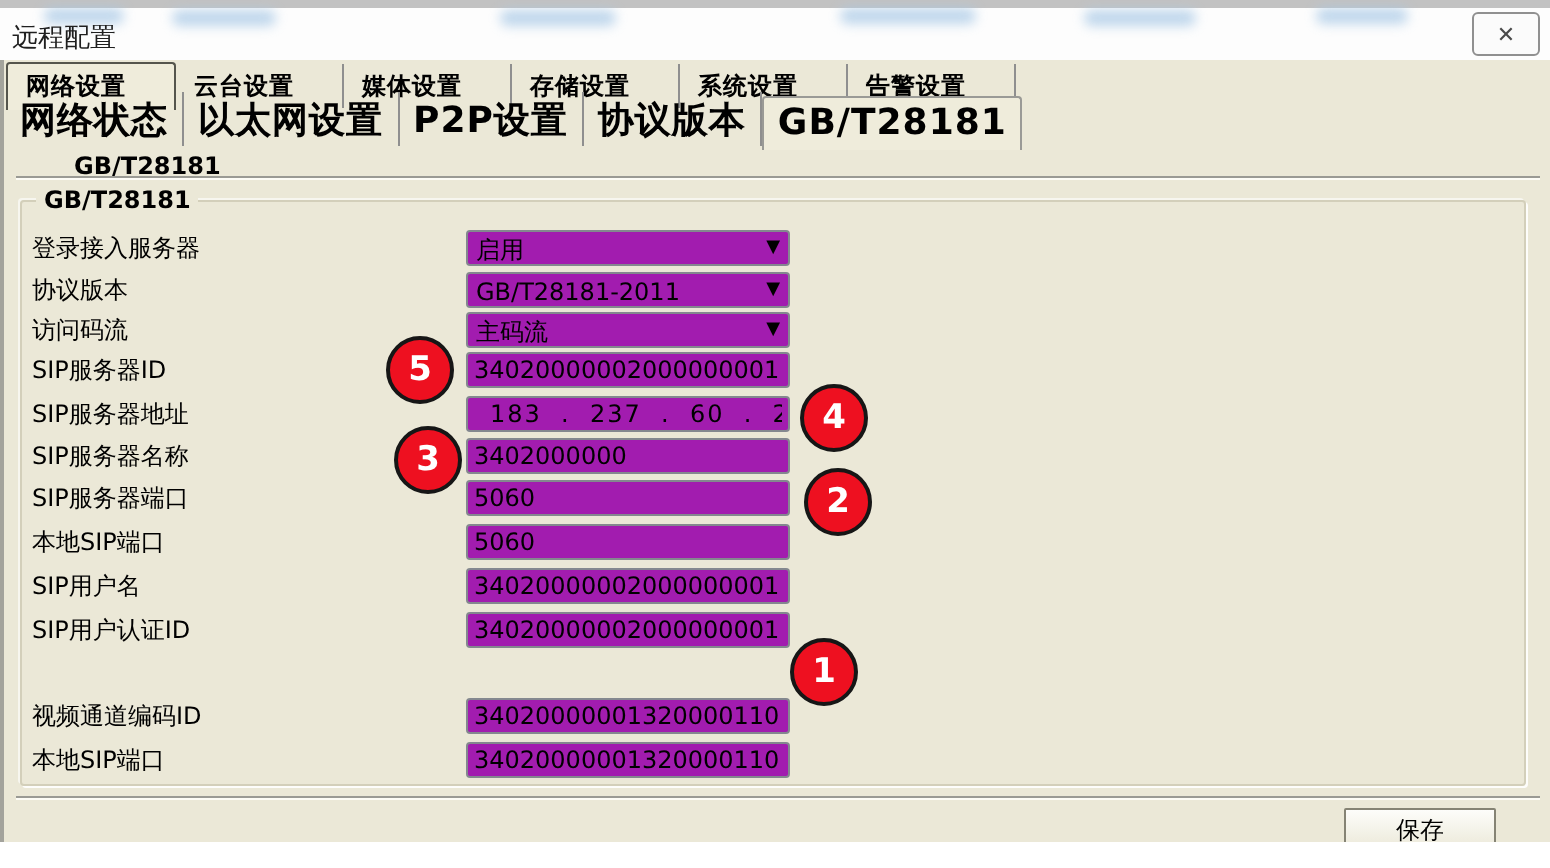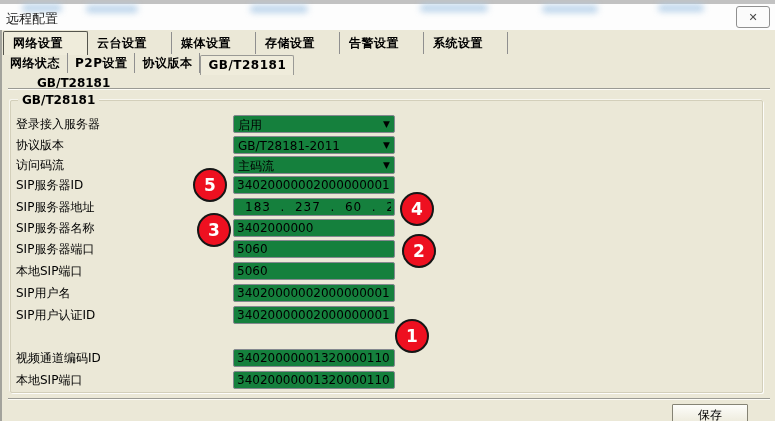--- a/index.html
+++ b/index.html
@@ -20,39 +20,39 @@
   .s5{left:542px;top:1px;width:56px;} .s6{left:658px;top:0;width:46px;}
   .close-btn{position:absolute;left:736px;top:2px;width:34px;height:22px;background:#fbfbfb;
     border:1px solid #909090;border-radius:3px;display:flex;align-items:center;justify-content:center;
     font-size:11px;font-weight:bold;color:#4a4a4a;cursor:pointer;box-sizing:border-box;}
 
   
   .tabrow1{position:absolute;left:3px;top:31px;height:23px;display:flex;align-items:flex-end;}
   .tabrow2{position:absolute;left:3px;top:55px;height:18px;display:flex;align-items:flex-end;}
   .tab{padding:3px 24px 2px 9px;border-right:1px solid #8f8f8f;white-space:nowrap;cursor:pointer;
        font-weight:600;letter-spacing:.5px;}
-  .tabrow2 .tab{padding:2px 7px 1px 7px;font-weight:600;font-size:12px;}
+  .tabrow2 .tab{padding:2px 7px 1px 7px;font-weight:600;font-size:18px;}
   .tab.active{background:#efecdb;border:1px solid #55554d;border-bottom:none;border-radius:2px 2px 0 0;
        padding-bottom:3px;position:relative;top:1px;}
   .tabrow2 .tab.active{border:1px solid #9a9a96;border-bottom:none;top:2px;padding-bottom:3px;background:#efecdb;}
 
   .sub-label{position:absolute;left:37px;top:76px;font-weight:600;}
   .hsep{position:absolute;left:8px;width:762px;height:0;border-top:1px solid #9a9a94;border-bottom:1px solid #fdfcf6;}
   .sep-top{top:88px;} .sep-bottom{top:398px;}
 
   
   .groupbox{position:absolute;left:10px;top:100px;width:753px;height:293px;box-sizing:border-box;
     border:1px solid #d3cfba;border-radius:2px;box-shadow:1px 1px 0 rgba(255,255,255,.9), -1px -1px 0 rgba(255,255,255,.6);}
   .group-legend{position:absolute;left:18px;top:93px;background:#ebe8d7;padding:0 4px;font-weight:600;}
 
   
   .row{position:absolute;left:0;width:775px;height:18px;}
   .lbl{position:absolute;left:16px;top:0;line-height:18px;white-space:nowrap;}
   .field,.dd{position:absolute;left:233px;top:0;width:162px;height:18px;box-sizing:border-box;
-    background:#15803d;border:1px solid #84888f;border-radius:2px;font-family:"DejaVu Sans","Liberation Sans",sans-serif;
+    background:#a21caf;border:1px solid #84888f;border-radius:2px;font-family:"DejaVu Sans","Liberation Sans",sans-serif;
     font-size:12px;color:#000;}
   .field{padding:0 3px;margin:0;}
   .field.ip{padding-left:11px;letter-spacing:1px;}
   .dd{cursor:pointer;}
   .ddv{position:absolute;left:4px;top:1px;line-height:16px;white-space:nowrap;}
   .arr{position:absolute;right:4px;top:3px;font-size:9px;color:#000;}
 
   
   .badge{position:absolute;width:34px;height:34px;border-radius:50%;background:#ee1020;border:2px solid #161616;
     box-sizing:border-box;display:flex;align-items:center;justify-content:center;color:#fff;
@@ -83,26 +83,27 @@
     <div class="close-btn">
       <span>✕</span>
     </div>
   </div>
 
   <div class="tabrow1">
     <div class="tab active">网络设置</div>
     <div class="tab">云台设置</div>
     <div class="tab">媒体设置</div>
     <div class="tab">存储设置</div>
+    <div class="tab">系统设置</div>
     <div class="tab">告警设置</div>
-    <div class="tab">系统设置</div>
   </div>
 
   <div class="tabrow2">
     <div class="tab">网络状态</div>
+    <div class="tab">以太网设置</div>
     <div class="tab">P2P设置</div>
     <div class="tab">协议版本</div>
     <div class="tab active">GB/T28181</div>
   </div>
 
   <div class="sub-label">GB/T28181</div>
   <div class="hsep sep-top"></div>
 
   <div class="groupbox"></div>
   <div class="group-legend">GB/T28181</div>

